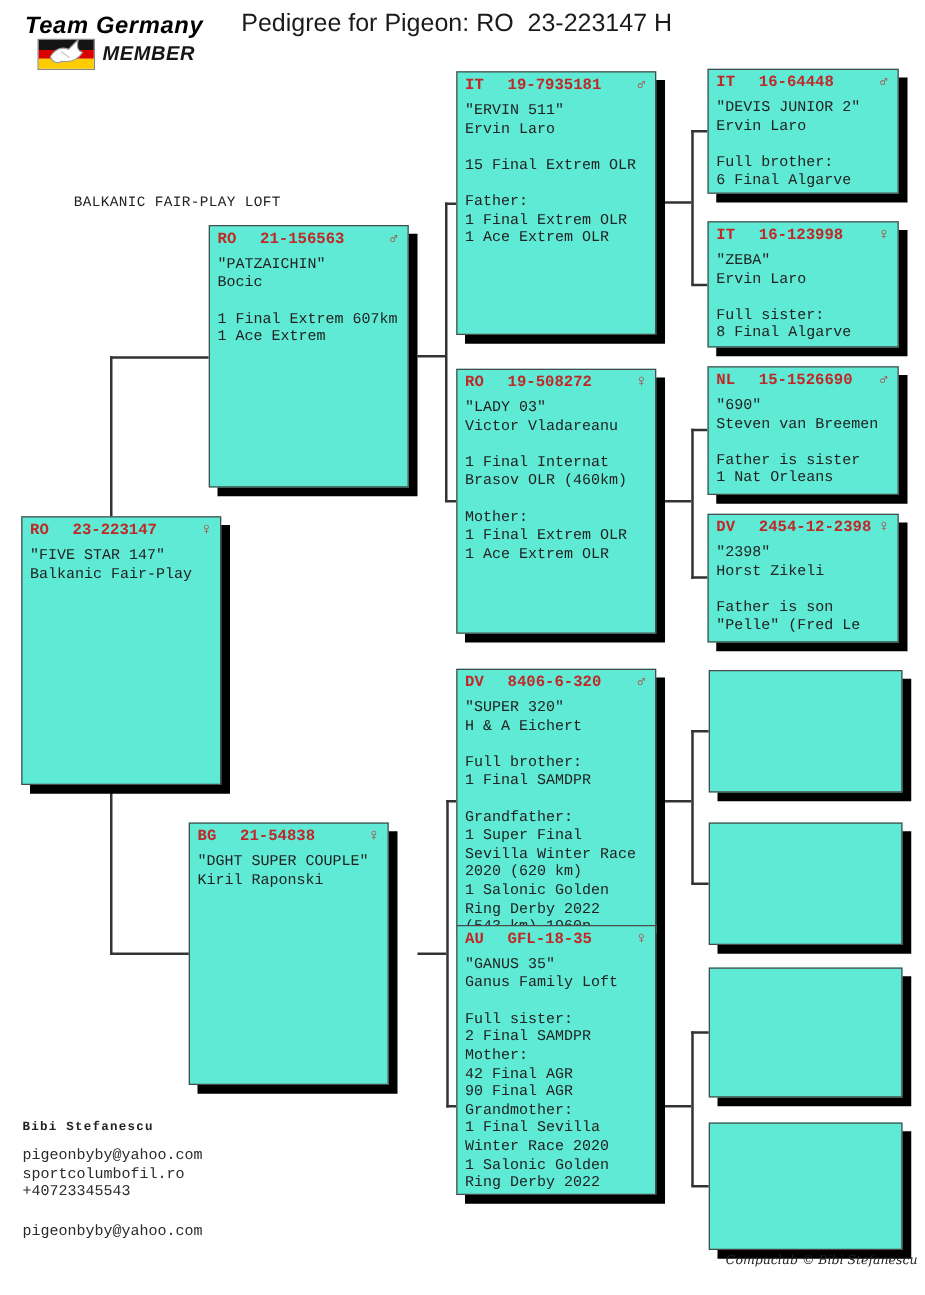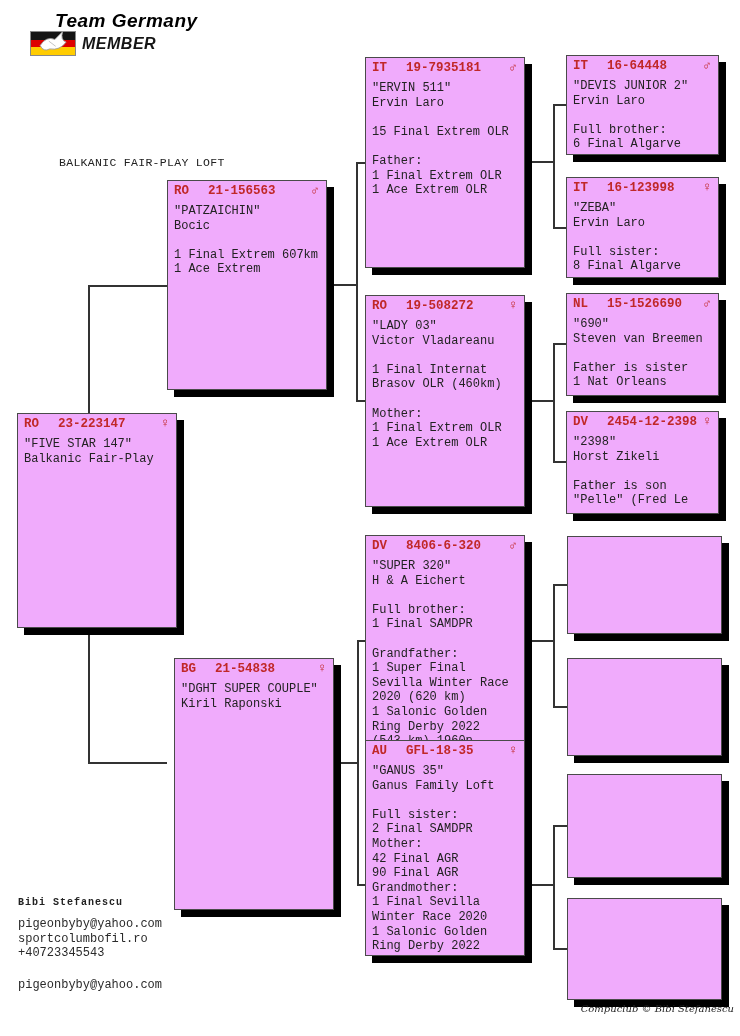--- a/index.html
+++ b/index.html
@@ -4,30 +4,30 @@
 <style>
   html,body{margin:0;padding:0;background:#fff;}
   #page{position:relative;width:740px;height:1036px;background:#fff;overflow:hidden;
         font-family:"Liberation Mono","DejaVu Sans Mono",monospace;color:#222;}
 
   
   #title{position:absolute;left:193px;top:8px;font-family:"Liberation Sans","DejaVu Sans",sans-serif;
          font-size:20px;color:#1a1a1a;white-space:pre;}
   #logo{position:absolute;left:20px;top:10px;width:150px;}
   #logo .l1{font-family:"Liberation Sans",sans-serif;font-style:italic;font-weight:bold;
-            font-size:19px;color:#000;letter-spacing:.5px;white-space:nowrap;margin-left:35px;}
+            font-size:19px;color:#000;letter-spacing:.5px;white-space:nowrap;}
   #flag{position:absolute;left:10px;top:21px;width:44px;height:23px;border:1px solid #888;}
   #flag .s{height:33.33%;}
   .dove{position:absolute;left:16px;top:19px;width:36px;height:26px;}
   #member{position:absolute;left:62px;top:25px;font-family:"Liberation Sans",sans-serif;
           font-style:italic;font-weight:bold;font-size:16px;color:#161616;letter-spacing:.5px;}
   #loft{position:absolute;left:18px;top:156px;font-size:11.5px;letter-spacing:.3px;margin-left:41px;}
 
   
-  .pbox{position:absolute;background:#f0abfc;border:1.5px solid #4a4a4a;box-shadow:7px 7px 0 #000;
+  .pbox{position:absolute;background:#5eead4;border:1.5px solid #4a4a4a;box-shadow:7px 7px 0 #000;
         box-sizing:border-box;overflow:hidden;}
   .pbox-header{display:flex;align-items:baseline;padding:3px 7px 0 6px;color:#c02828;
                font-weight:bold;font-size:12.5px;white-space:nowrap;}
   .pbox-header .ring{margin-left:19px;}
   .pbox-header .sex{margin-left:auto;font-weight:bold;font-size:13px;line-height:12px;}
   .pbox-body{padding:6px 6px 0 6px;font-size:12px;line-height:14.6px;white-space:pre;}
 
   
   .ln{position:absolute;background:#333;}
 
@@ -52,20 +52,21 @@
       <div class="s" style="background:#dd0000"></div>
       <div class="s" style="background:#ffcc00"></div>
     </div>
     <svg class="dove" viewBox="0 0 40 30">
       <path d="M4 19 Q11 8 21 12 L30 3 Q27 13 34 15 Q27 25 15 23 Q8 27 4 19 Z" fill="#ffffff" stroke="#9a9a9a" stroke-width="1"></path>
       <path d="M14 14 L22 20" stroke="#bbb" stroke-width="1" fill="none"></path>
     </svg>
     <div id="member">MEMBER</div>
   </div>
 
+  <div id="title">Pedigree for Pigeon: RO  23-223147 H</div>
 
   <div id="loft">BALKANIC FAIR-PLAY LOFT</div>
 
   <div>
     <div class="ln" style="left:88px;top:285px;width:1.5px;height:129px"></div>
     <div class="ln" style="left:88px;top:285px;width:79px;height:1.5px"></div>
     <div class="ln" style="left:88px;top:628px;width:1.5px;height:136px"></div>
     <div class="ln" style="left:88px;top:762px;width:79px;height:1.5px"></div>
 
     <div class="ln" style="left:334px;top:284px;width:22px;height:1.5px"></div>
@@ -108,21 +109,21 @@
     <div class="pbox-body"><div class="pline">"FIVE STAR 147"</div><div class="pline">Balkanic Fair-Play</div></div>
   </div>
   <div class="pbox" style="left:167px;top:180px;width:160px;height:210px">
     <div class="pbox-header">
         <span class="country">RO</span>
         <span class="ring">21-156563</span>
         <span class="sex">♂</span>
       </div>
     <div class="pbox-body"><div class="pline">"PATZAICHIN"</div><div class="pline">Bocic</div><div class="pline">&nbsp;</div><div class="pline">1 Final Extrem 607km</div><div class="pline">1 Ace Extrem</div></div>
   </div>
-  <div class="pbox" style="left:174px;top:658px;width:160px;height:252px">
+  <div class="pbox" style="left:151px;top:658px;width:160px;height:210px">
     <div class="pbox-header">
         <span class="country">BG</span>
         <span class="ring">21-54838</span>
         <span class="sex">♀</span>
       </div>
     <div class="pbox-body"><div class="pline">"DGHT SUPER COUPLE"</div><div class="pline">Kiril Raponski</div></div>
   </div>
   <div class="pbox" style="left:365px;top:57px;width:160px;height:211px">
     <div class="pbox-header">
         <span class="country">IT</span>

